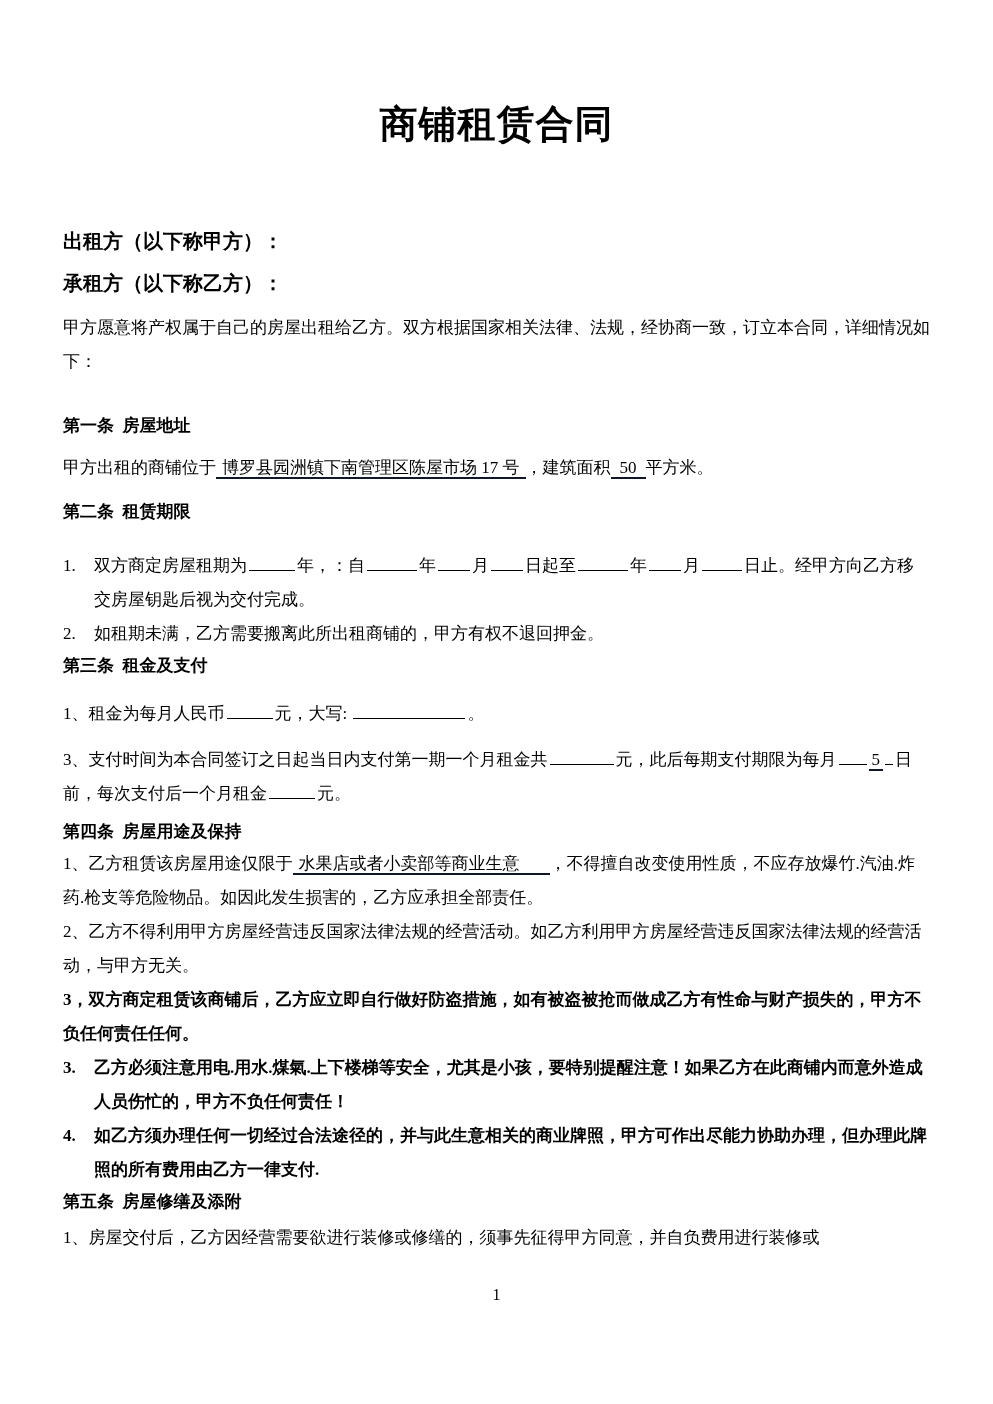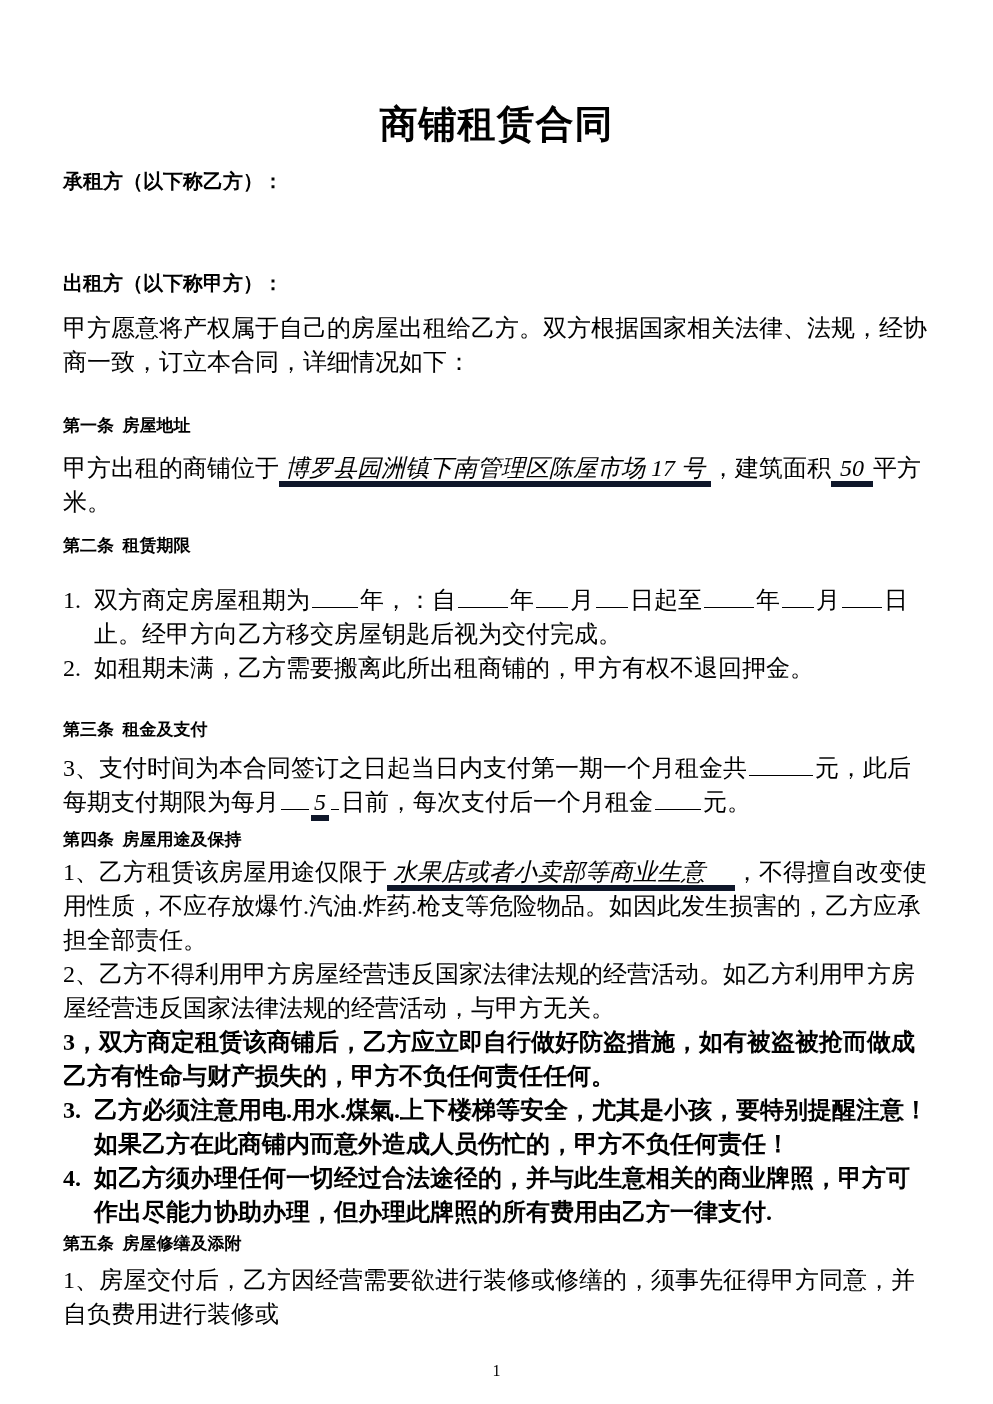--- a/index.html
+++ b/index.html
@@ -10,32 +10,32 @@
     position:relative;
     overflow:hidden;
   }
   .page { padding:0 63px; box-sizing:border-box; }
   .title {
     margin:95px 0 0 0;
     font-size:38px; line-height:58px;
     font-weight:bold; text-align:center; letter-spacing:1px;
     white-space:pre-wrap;
   }
-  p { margin:0; font-size:24px; line-height:34px; white-space:pre-wrap; }
+  p { margin:0; font-size:17px; line-height:34px; white-space:pre-wrap; }
   .party { font-weight:bold; font-size:20px; line-height:28px; }
   h2 {
     margin:0; font-size:17px; line-height:30px; font-weight:bold;
     white-space:pre-wrap;
   }
   .bold { font-weight:bold; }
   
   .li { position:relative; padding-left:31px; }
   .li .num { position:absolute; left:0; top:0; }
   
-  .u { border-bottom:6px solid #0f172a; padding:0 6px;font-style:italic; }
+  .u { border-bottom:2px solid #0f172a; padding:0 6px; }
   .u.wide-right { padding-right:30px; }
   .u.num-pad { padding:0 9px; }
   .u.tight { padding:0 3px; }
   
   .blank {
     display:inline-block;
     border-bottom:1px solid #000;
     height:1em;
     margin:0 2px;
   }
@@ -43,33 +43,34 @@
     text-align:center; font-size:16px; line-height:20px; margin-top:30px;
   }
 </style>
 </head>
 <body>
 
 <div class="page">
 
   <h1 class="title">商铺租赁合同</h1>
 
+  <p class="party" style="margin-top:74px">出租方（以下称甲方）：</p>
   <p class="party" style="margin-top:14px">承租方（以下称乙方）：</p>
-  <p class="party" style="margin-top:74px">出租方（以下称甲方）：</p>
   <p style="margin-top:14px">甲方愿意将产权属于自己的房屋出租给乙方。双方根据国家相关法律、法规，经协商一致，订立本合同，详细情况如下：</p>
 
   <h2 style="margin-top:32px">第一条  房屋地址</h2>
   <p style="margin-top:10px"><span>甲方出租的商铺位于</span><span class="u">博罗县园洲镇下南管理区陈屋市场 17 号</span><span>，建筑面积</span><span class="u num-pad">50</span><span>平方米。</span></p>
 
   <h2 style="margin-top:12px">第二条  租赁期限</h2>
   <p class="li" style="margin-top:22px"><span class="num">1.</span><span>双方商定房屋租期为</span><span class="blank" style="width:46px"></span><span>年，：自</span><span class="blank" style="width:50px"></span><span>年</span><span class="blank" style="width:32px"></span><span>月</span><span class="blank" style="width:32px"></span><span>日起至</span><span class="blank" style="width:50px"></span><span>年</span><span class="blank" style="width:32px"></span><span>月</span><span class="blank" style="width:40px"></span><span>日止。经甲方向乙方移交房屋钥匙后视为交付完成。</span></p>
   <p class="li"><span class="num">2.</span><span>如租期未满，乙方需要搬离此所出租商铺的，甲方有权不退回押金。</span></p>
 
-  <h2 style="margin-top:30px">第三条  租金及支付</h2>
-  <p style="margin-top:6px"><span>3、支付时间为本合同签订之日起当日内支付第一期一个月租金共</span><span class="blank" style="width:64px"></span><span>元，此后每期支付期限为每月</span><span class="blank" style="width:28px"></span><span class="u tight">5</span><span class="blank" style="width:8px"></span><span>日前，每次支付后一个月租金</span><span class="blank" style="width:46px"></span><span>元。</span></p>
+  <h2 style="">第三条  租金及支付</h2>
+  <p style="margin-top:16px"><span>1、租金为每月人民币</span><span class="blank" style="width:46px"></span><span>元，大写: </span><span class="blank" style="width:112px"></span><span>。</span></p>
+  <p style="margin-top:12px"><span>3、支付时间为本合同签订之日起当日内支付第一期一个月租金共</span><span class="blank" style="width:64px"></span><span>元，此后每期支付期限为每月</span><span class="blank" style="width:28px"></span><span class="u tight">5</span><span class="blank" style="width:8px"></span><span>日前，每次支付后一个月租金</span><span class="blank" style="width:46px"></span><span>元。</span></p>
 
   <h2 style="margin-top:6px">第四条  房屋用途及保持</h2>
   <p><span>1、乙方租赁该房屋用途仅限于</span><span class="u wide-right">水果店或者小卖部等商业生意</span><span>，不得擅自改变使用性质，不应存放爆竹.汽油.炸药.枪支等危险物品。如因此发生损害的，乙方应承担全部责任。</span></p>
   <p>2、乙方不得利用甲方房屋经营违反国家法律法规的经营活动。如乙方利用甲方房屋经营违反国家法律法规的经营活动，与甲方无关。</p>
   <p class="bold">3，双方商定租赁该商铺后，乙方应立即自行做好防盗措施，如有被盗被抢而做成乙方有性命与财产损失的，甲方不负任何责任任何。</p>
   <p class="li bold"><span class="num">3.</span><span>乙方必须注意用电.用水.煤氣.上下楼梯等安全，尤其是小孩，要特别提醒注意！如果乙方在此商铺内而意外造成人员伤忙的，甲方不负任何责任！</span></p>
   <p class="li bold"><span class="num">4.</span><span>如乙方须办理任何一切经过合法途径的，并与此生意相关的商业牌照，甲方可作出尽能力协助办理，但办理此牌照的所有费用由乙方一律支付.</span></p>
 
   <h2>第五条  房屋修缮及添附</h2>
   <p style="margin-top:4px">1、房屋交付后，乙方因经营需要欲进行装修或修缮的，须事先征得甲方同意，并自负费用进行装修或</p>

